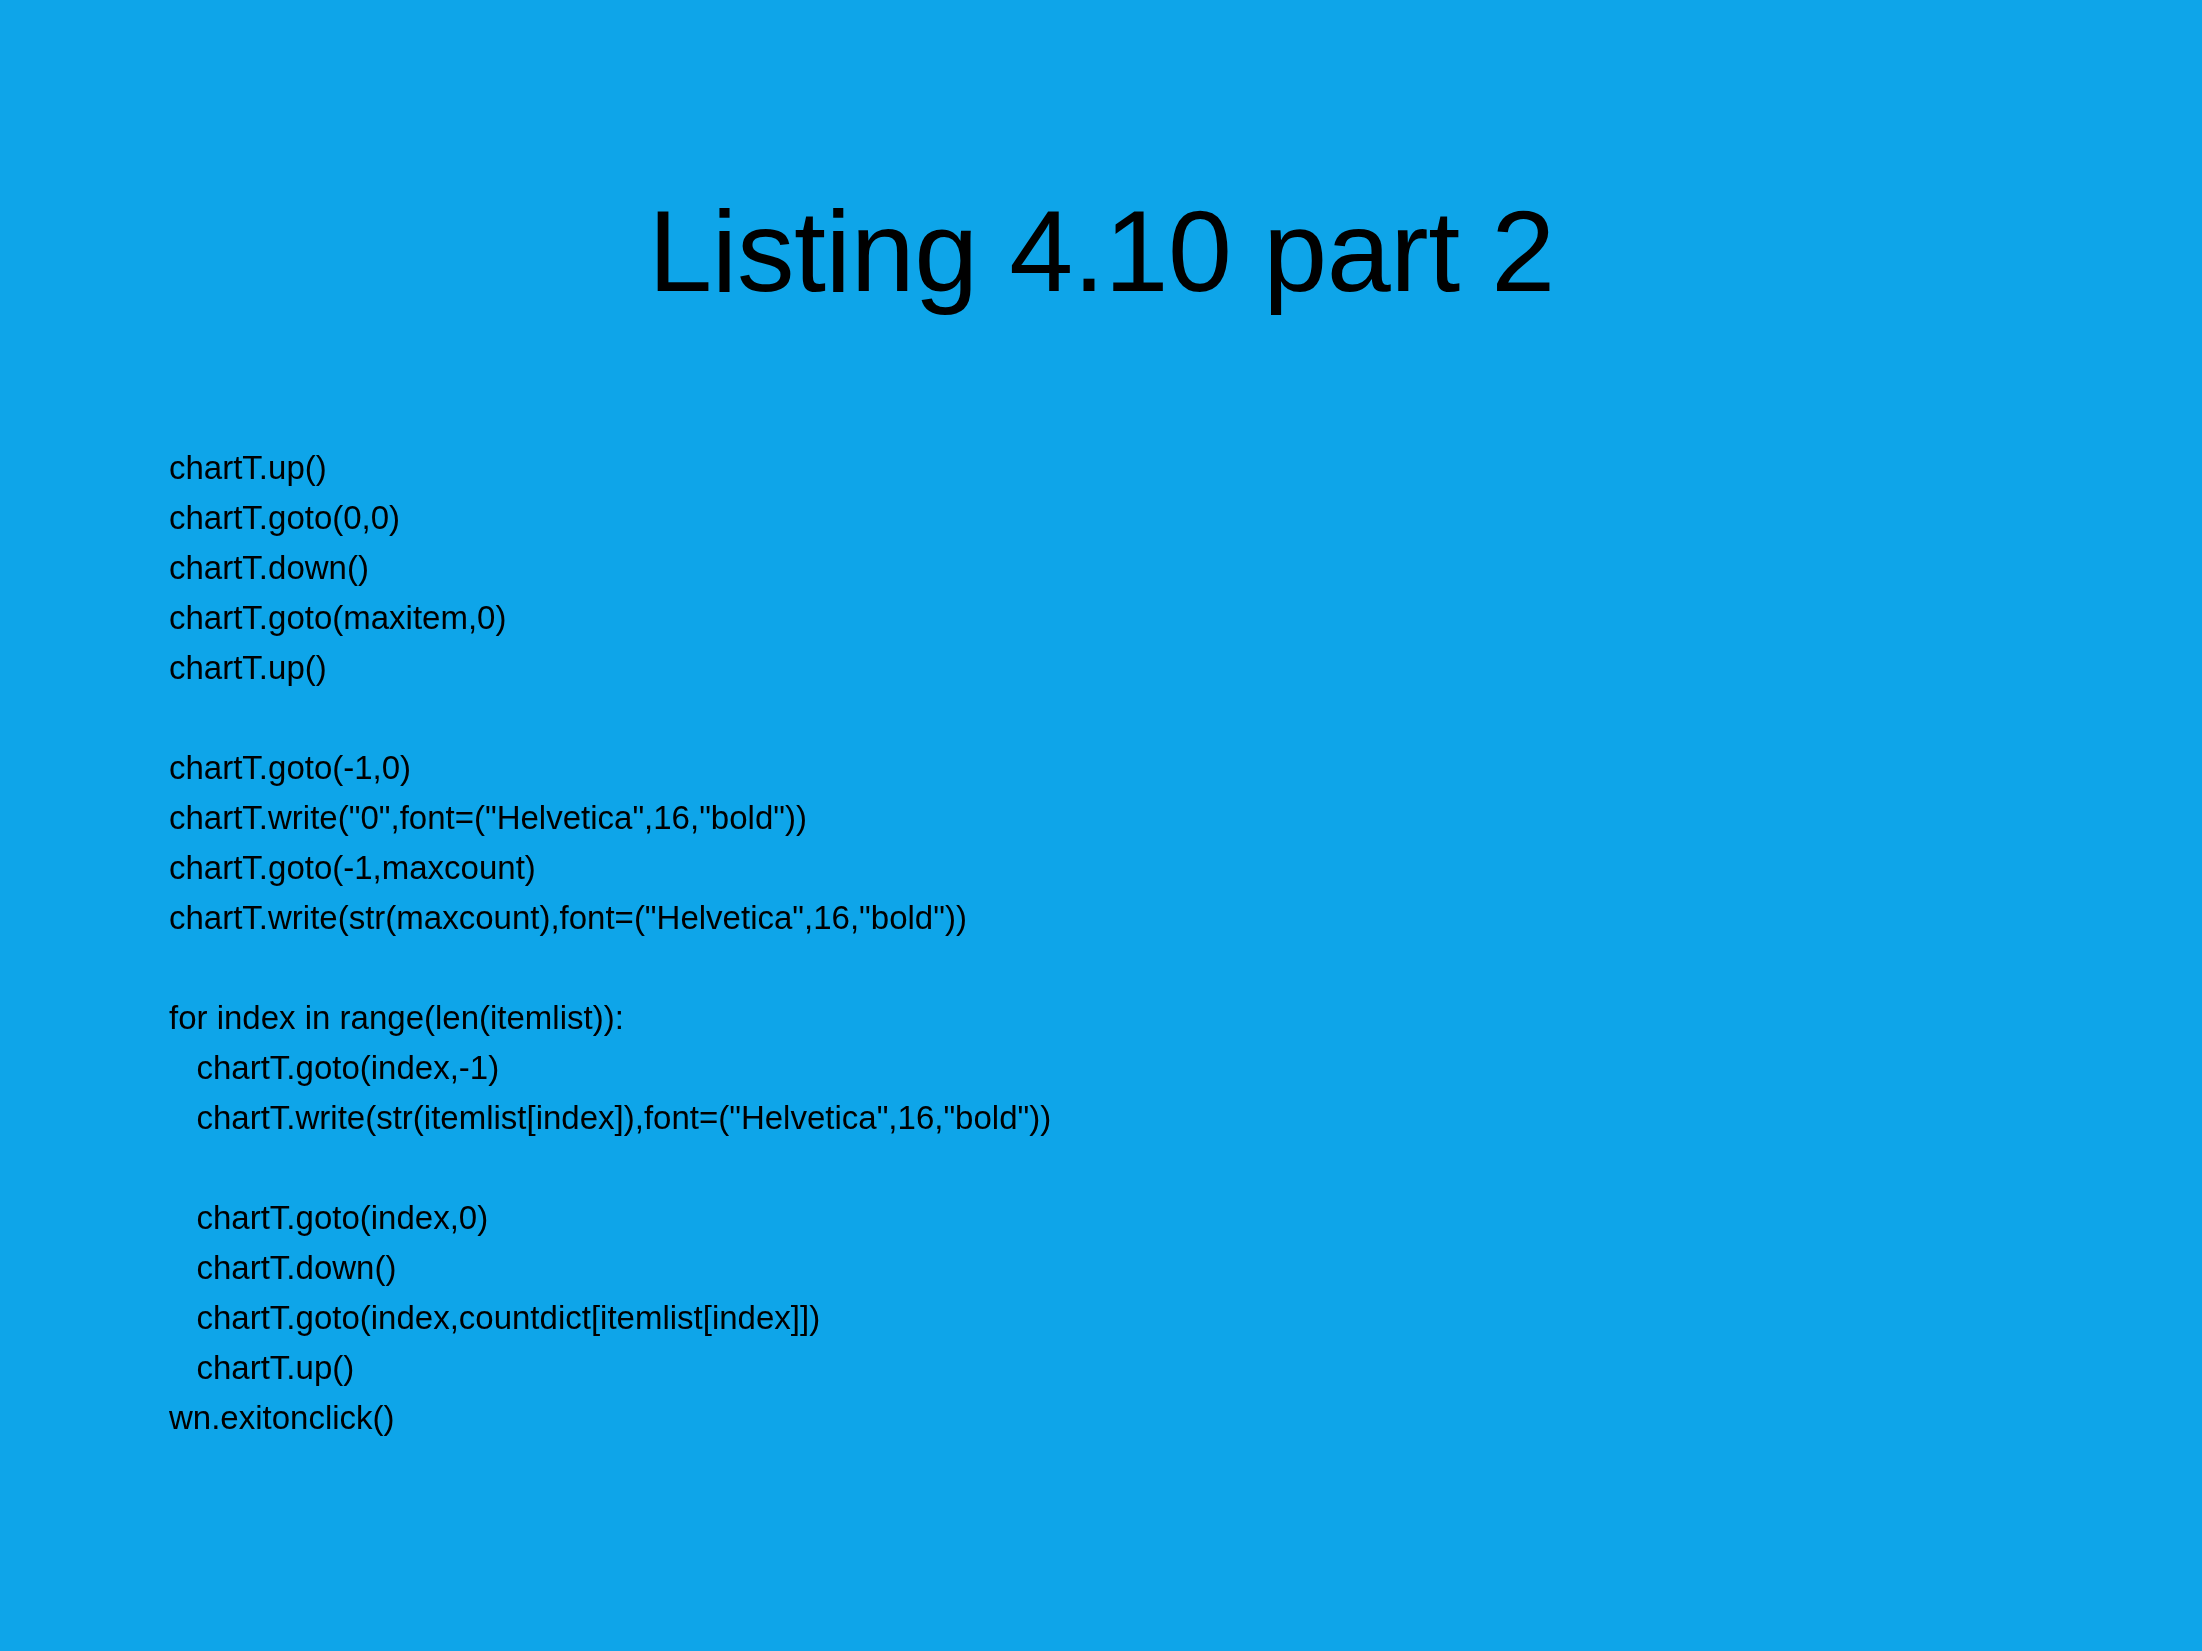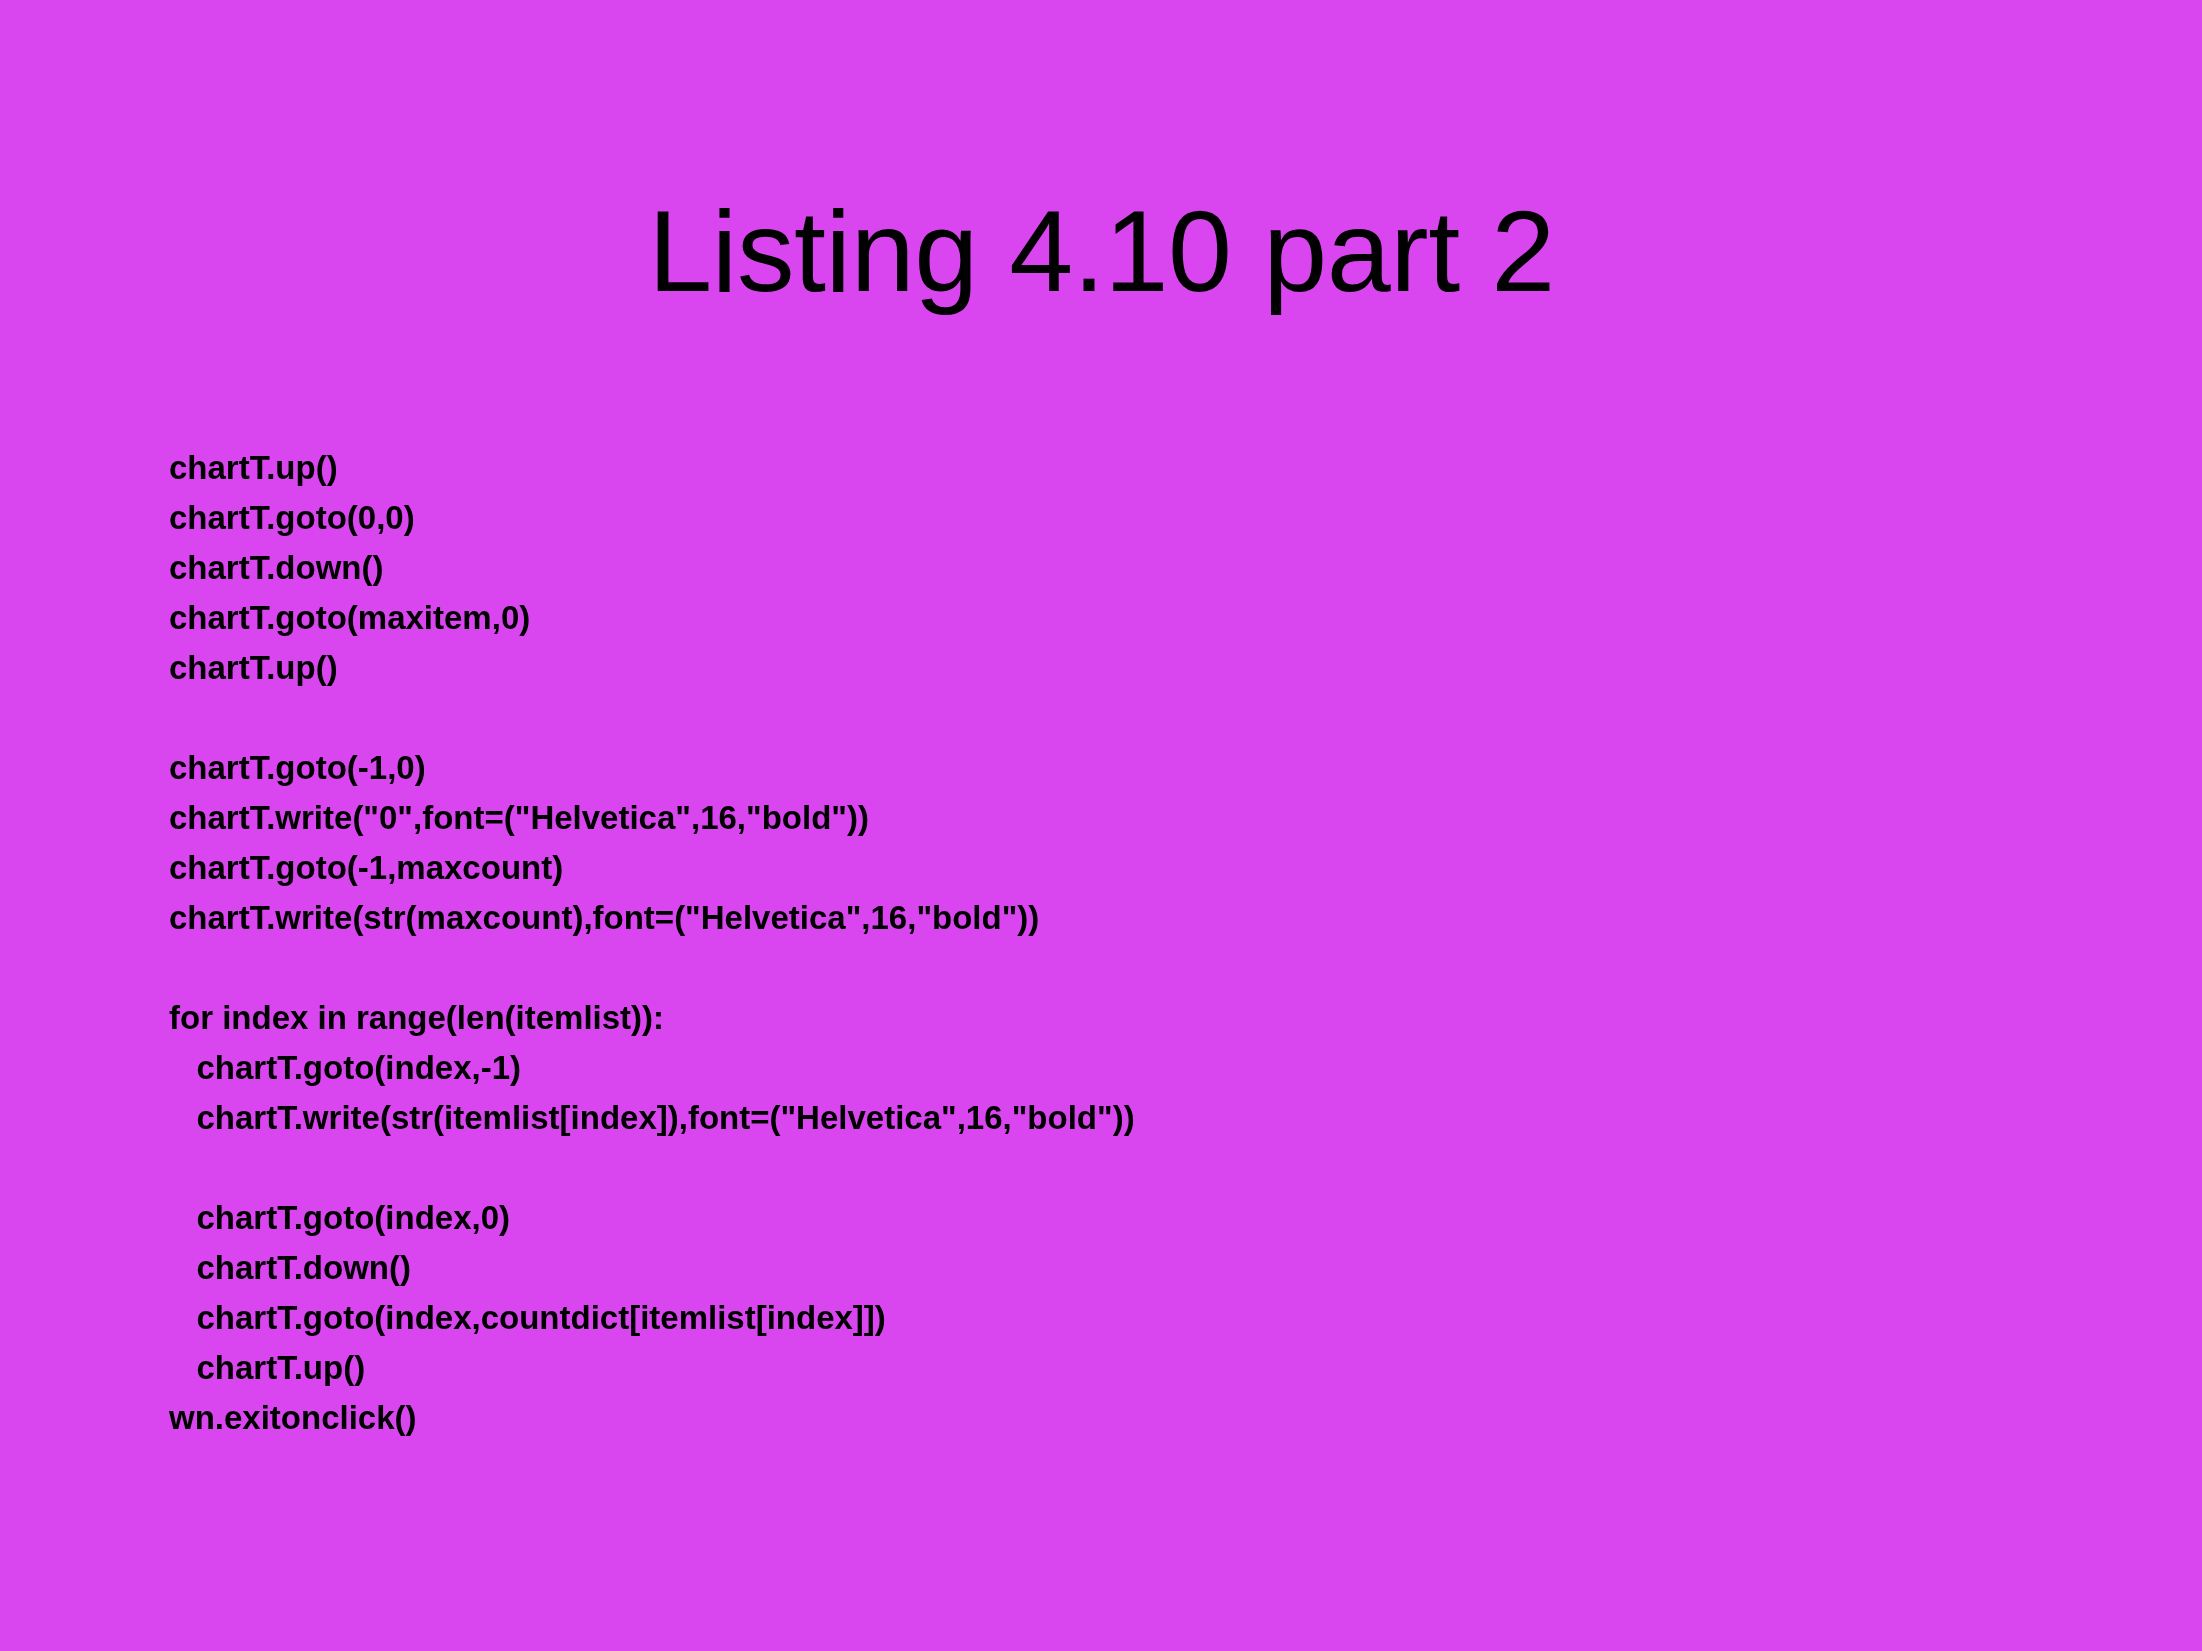--- a/index.html
+++ b/index.html
@@ -13,21 +13,21 @@
     background: #ffffff;
     font-family: "Liberation Sans", sans-serif;
     color: #000000;
     overflow: hidden;
     position: relative;
   }
 
   .slide {
     position: absolute;
     inset: 0;
-    background: #d946ef;
+    background: #0ea5e9;
   }
 
   
   .slide-title {
     position: absolute;
     left: 0;
     right: 0;
     top: 110px;
     text-align: center;
     font-size: 115px;
@@ -39,21 +39,21 @@
   }
 
   
   .code-body {
     position: absolute;
     left: 169px;
     top: 443px;
     width: 1893px;
     font-size: 33px;
     line-height: 50px;
-    font-weight: 700;
+    font-weight: 400;
     color: #000000;
     white-space: pre;
     font-family: "Liberation Sans", sans-serif;
   }
 
   .code-line {
     display: block;
     height: 50px;
     white-space: pre;
     min-height: 50px;

